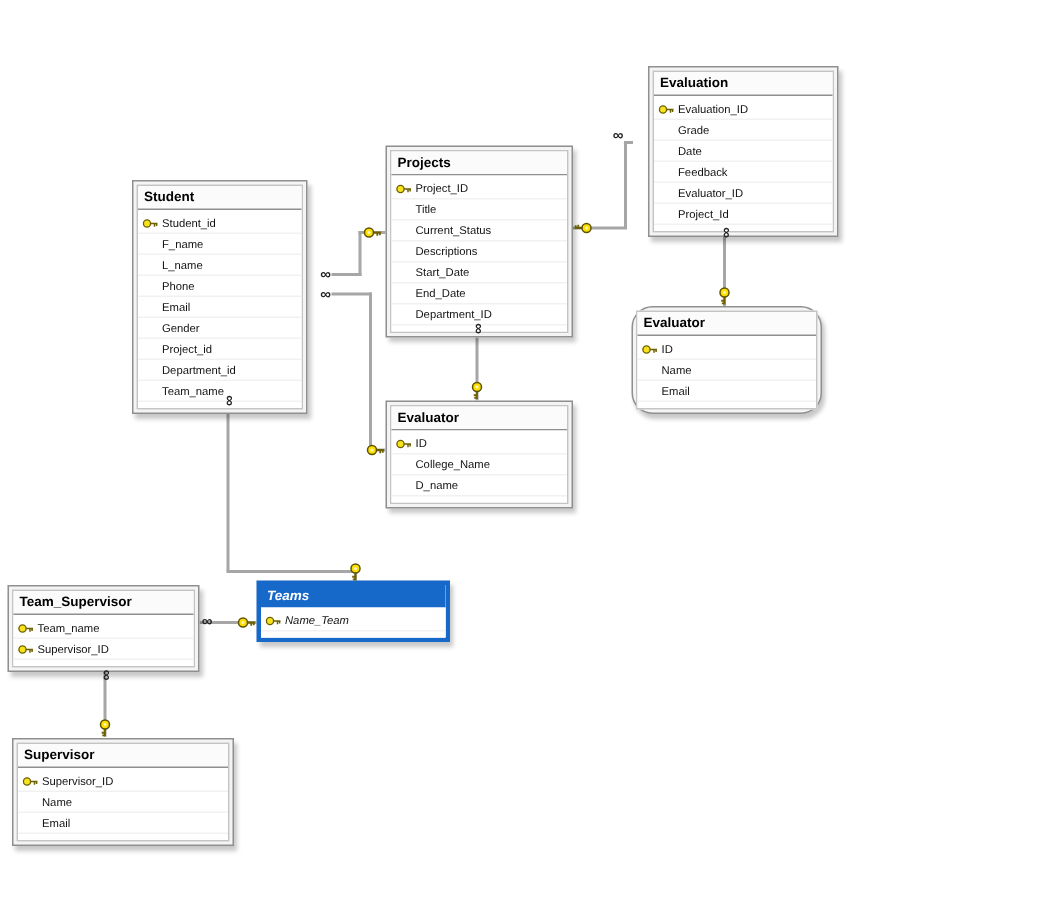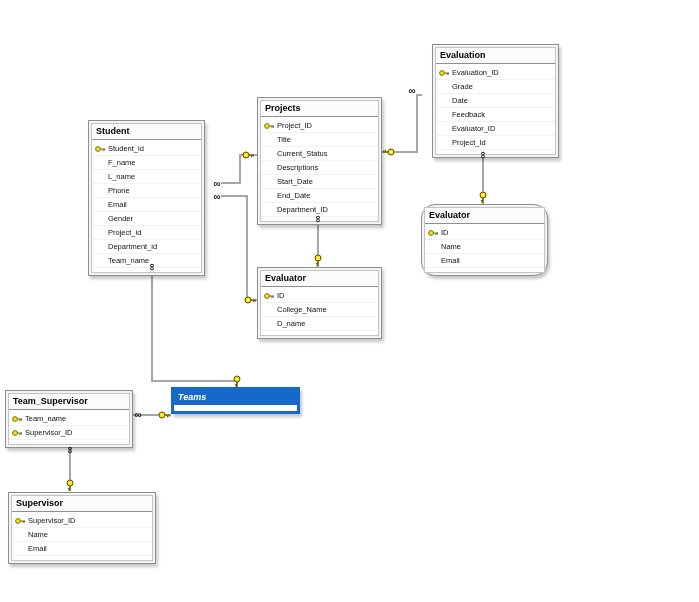--- a/index.html
+++ b/index.html
@@ -243,20 +243,29 @@
             </span>
             <span class="flabel">Supervisor_ID</span>
           </div>
         </div>
       </div>
     </div>
     <div class="entity selected" style="left: 171px; top: 387px; width: 129px; border-color: rgb(22, 104, 201);">
       <div class="inner">
         <div class="title" style="background: rgb(22, 104, 201);">Teams</div>
         <div class="body">
+          <div class="frow">
+            <span class="kcell">
+              <svg width="11" height="8" viewBox="0 0 11 8" aria-hidden="true">
+                <path d="M5.4 4 H10 M8 4 V6.2 M9.4 4 V5.6" stroke="#6e6000" stroke-width="1" fill="none"></path>
+                <circle cx="3" cy="4" r="2.4" fill="#f7e21b" stroke="#6e6000" stroke-width="0.9"></circle>
+              </svg>
+            </span>
+            <span class="flabel">Name_Team</span>
+          </div>
         </div>
       </div>
     </div>
     <div class="entity" style="left: 8px; top: 492px; width: 148px;">
       <div class="inner">
         <div class="title">Supervisor</div>
         <div class="body">
           <div class="frow">
             <span class="kcell">
               <svg width="11" height="8" viewBox="0 0 11 8" aria-hidden="true">

